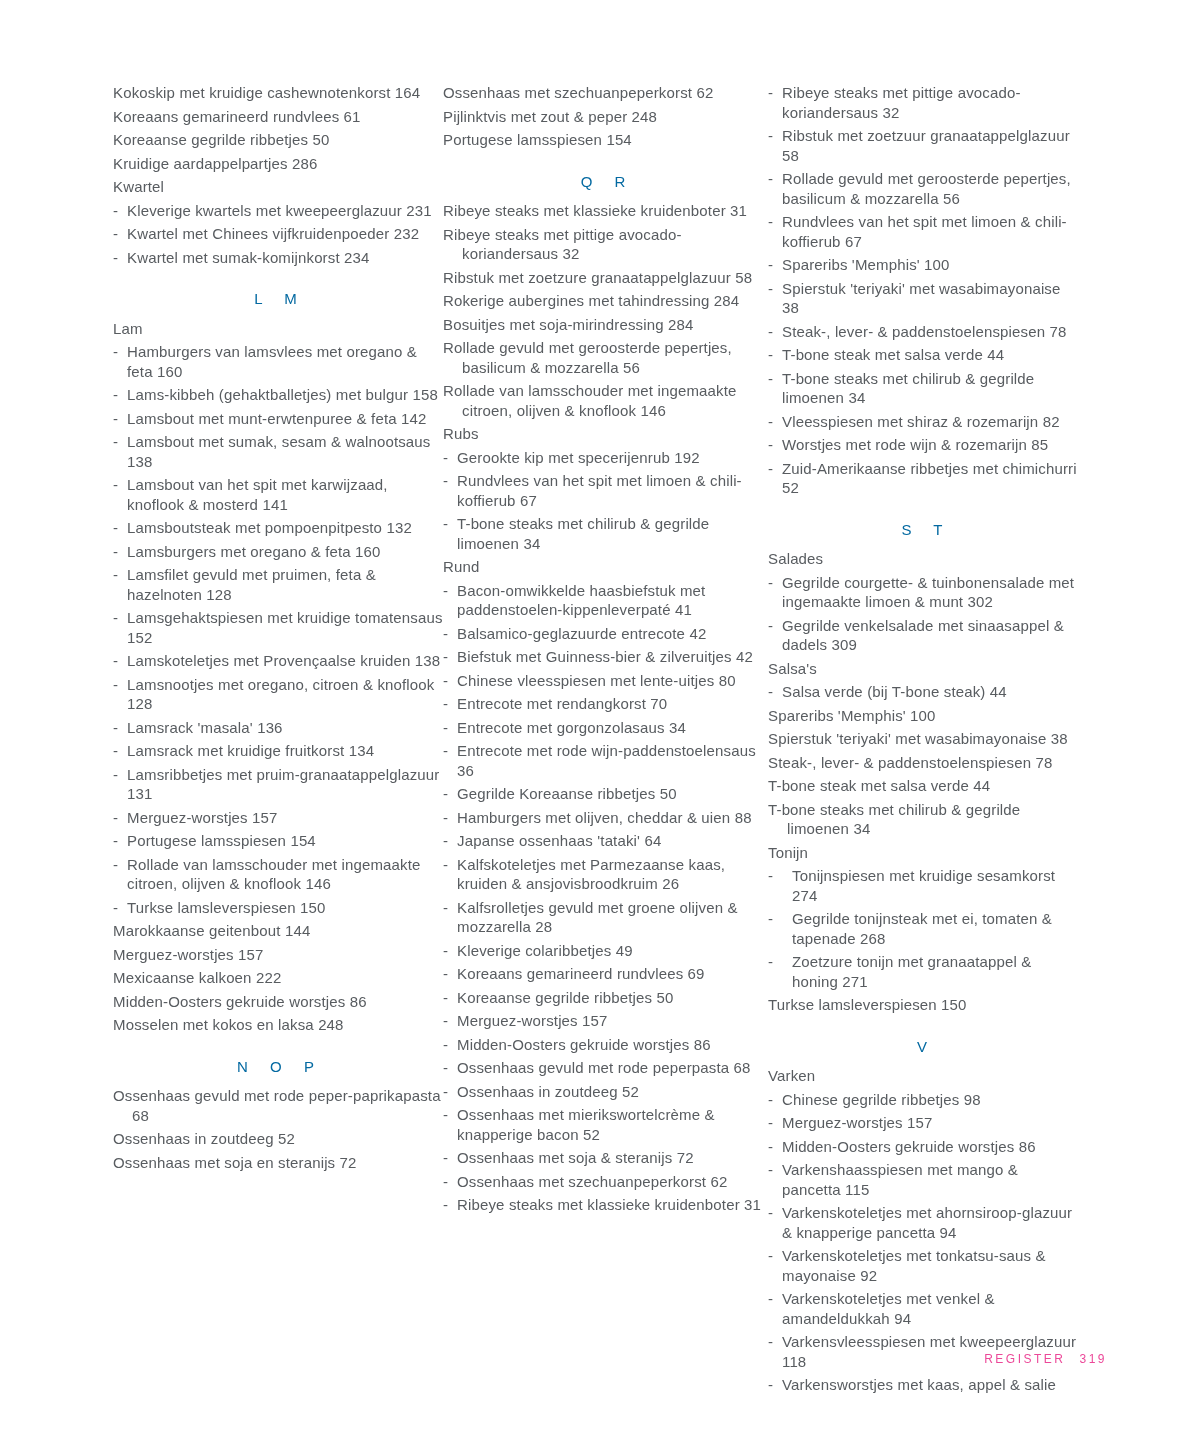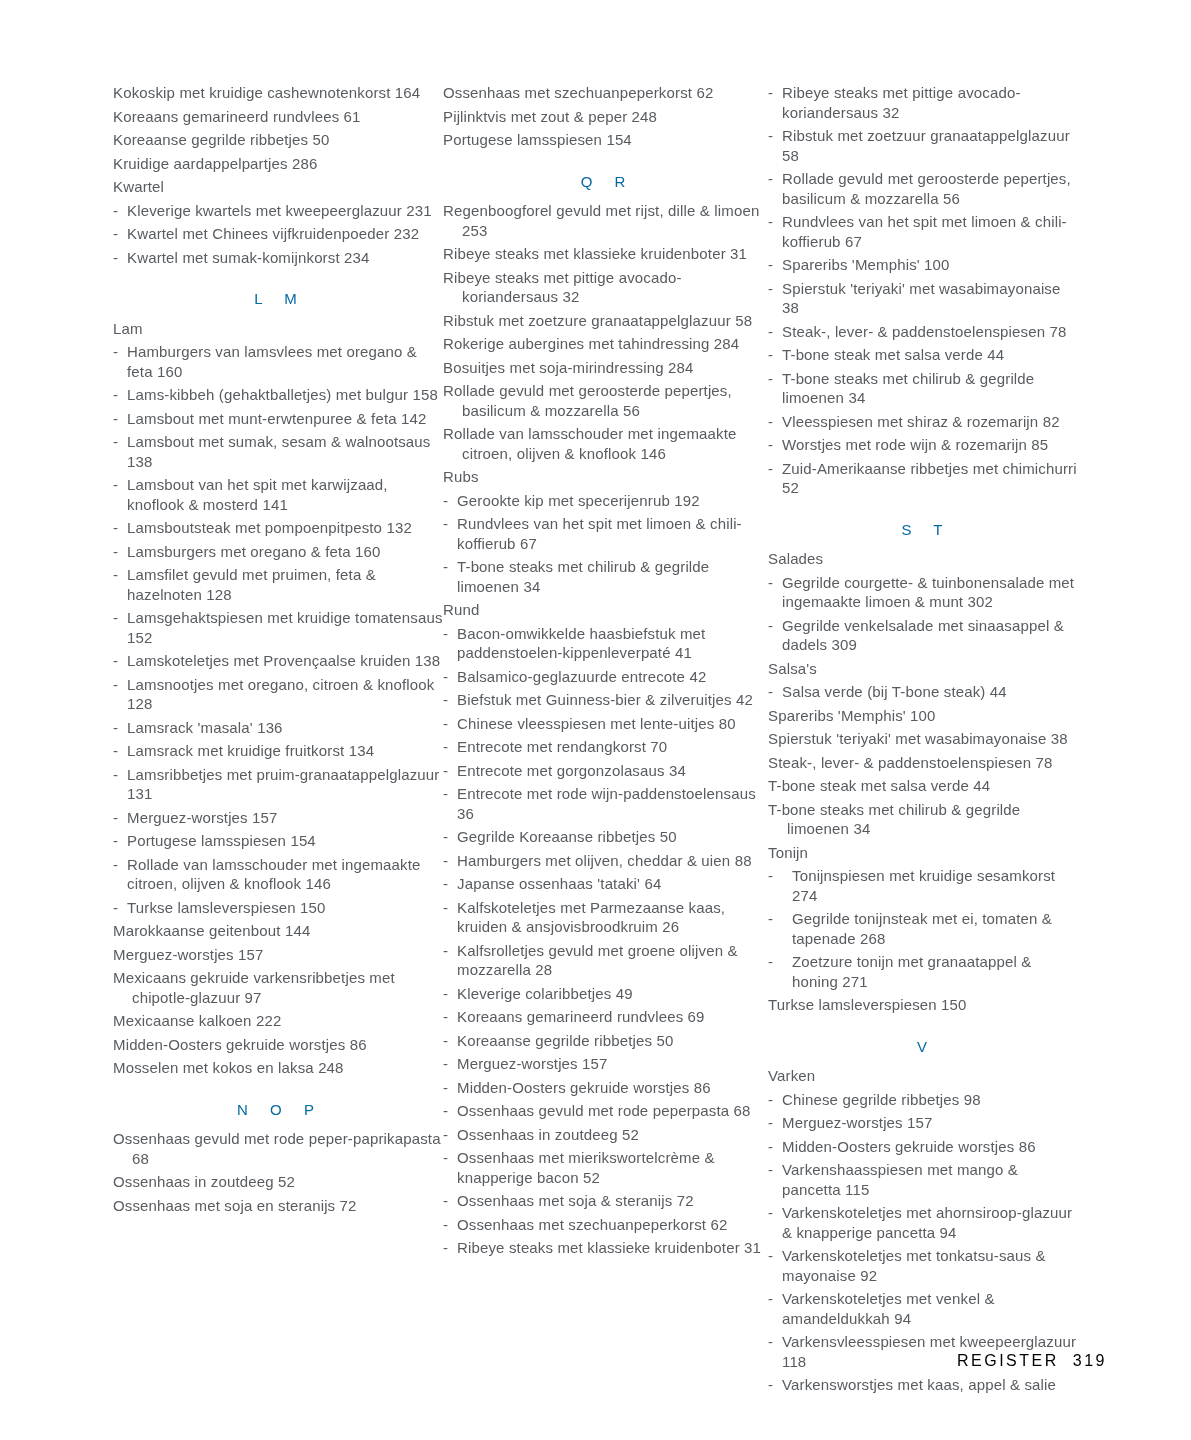--- a/index.html
+++ b/index.html
@@ -57,23 +57,23 @@
     font-size: 15px;
     letter-spacing: 5px;
     word-spacing: 8px;
     margin: 22px 0 10px 0;
   }
   .col > :first-child.heading { margin-top: 0; }
   .footer {
     position: absolute;
     top: 1352px;
     right: 112px;
-    font-size: 16px;
+    font-size: 12px;
     letter-spacing: 2.5px;
-    color: #000000;
+    color: #ec4899;
     white-space: nowrap;
   }
   .footer .pagenum {
     margin-left: 14px;
   }
 </style>
 </head>
 <body>
 
 <div class="page">
@@ -165,35 +165,33 @@
         <div class="sub">
           <span class="dash">-</span>
           <span class="txt">Rollade van lamsschouder met ingemaakte citroen, olijven &amp; knoflook 146</span>
         </div>
         <div class="sub">
           <span class="dash">-</span>
           <span class="txt">Turkse lamsleverspiesen 150</span>
         </div>
         <div class="entry">Marokkaanse geitenbout 144</div>
         <div class="entry">Merguez-worstjes 157</div>
-        <div class="entry">Mexicaans gekruide varkensribbetjes met chipotle-glazuur 97</div>
         <div class="entry">Mexicaanse kalkoen 222</div>
         <div class="entry">Midden-Oosters gekruide worstjes 86</div>
         <div class="entry">Mosselen met kokos en laksa 248</div>
         <div class="heading">N O P</div>
         <div class="entry">Ossenhaas gevuld met rode peper-paprikapasta 68</div>
         <div class="entry">Ossenhaas in zoutdeeg 52</div>
         <div class="entry">Ossenhaas met soja en steranijs 72</div>
       </div>
       <div class="col col-2">
         <div class="entry">Ossenhaas met szechuanpeperkorst 62</div>
         <div class="entry">Pijlinktvis met zout &amp; peper 248</div>
         <div class="entry">Portugese lamsspiesen 154</div>
         <div class="heading">Q R</div>
-        <div class="entry">Regenboogforel gevuld met rijst, dille &amp; limoen 253</div>
         <div class="entry">Ribeye steaks met klassieke kruidenboter 31</div>
         <div class="entry">Ribeye steaks met pittige avocado-koriandersaus 32</div>
         <div class="entry">Ribstuk met zoetzure granaatappelglazuur 58</div>
         <div class="entry">Rokerige aubergines met tahindressing 284</div>
         <div class="entry">Bosuitjes met soja-mirindressing 284</div>
         <div class="entry">Rollade gevuld met geroosterde pepertjes, basilicum &amp; mozzarella 56</div>
         <div class="entry">Rollade van lamsschouder met ingemaakte citroen, olijven &amp; knoflook 146</div>
         <div class="entry">Rubs</div>
         <div class="sub">
           <span class="dash">-</span>

